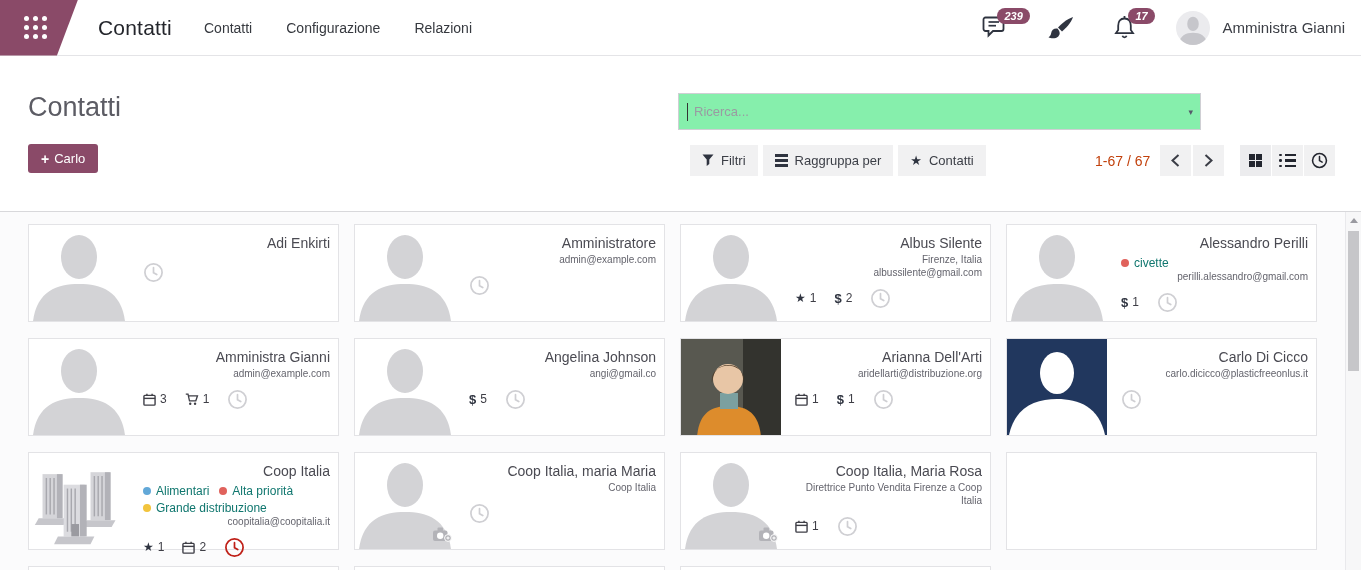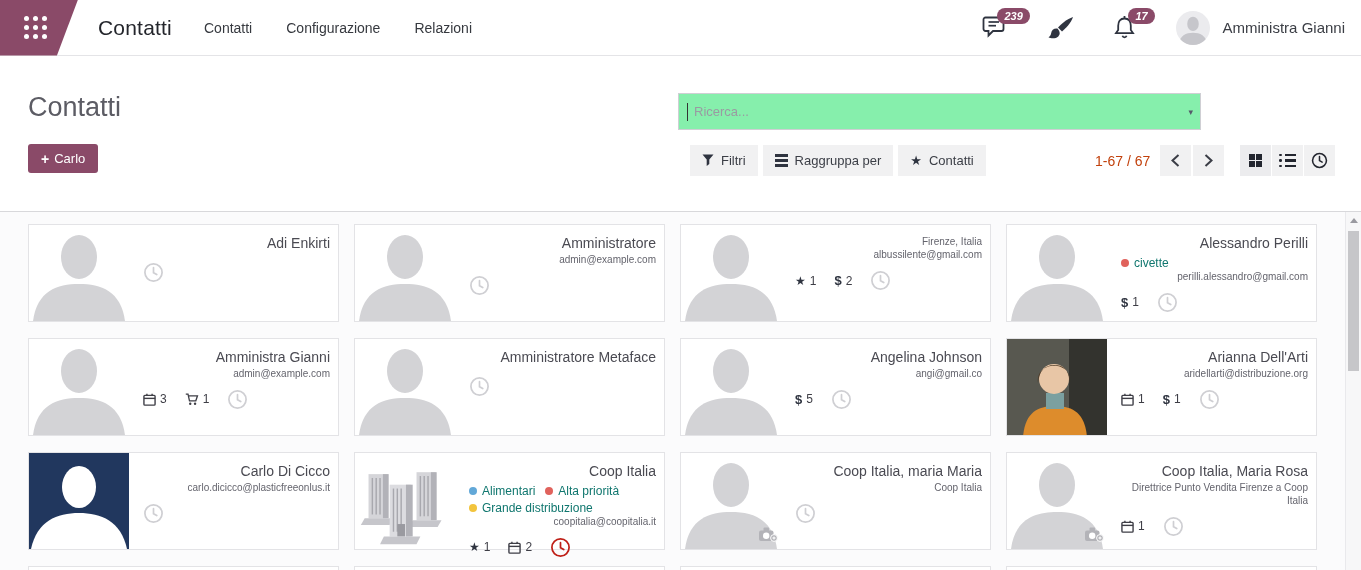--- a/index.html
+++ b/index.html
@@ -278,20 +278,21 @@
         </div>
       </article>
       <article class="card">
         <div class="card-avatar">
           <svg class="fill" viewBox="0 0 100 100" preserveAspectRatio="xMidYMax slice">
             <ellipse cx="50" cy="36" rx="18" ry="22" fill="#d3d3d6"></ellipse>
             <path d="M4 100 C8 70 28 63 50 63 C72 63 92 70 96 100 Z" fill="#d3d3d6"></path>
           </svg>
         </div>
         <div class="card-body">
+          <div class="card-name">Albus Silente</div>
           <div class="line">Firenze, Italia</div>
           <div class="line">albussilente@gmail.com</div>
           <div class="badges">
             <span class="badge">
               <span class="b-star">★</span>
               <span>1</span>
             </span>
             <span class="badge">
               <span class="b-dollar">$</span>
               <span>2</span>
@@ -353,39 +354,20 @@
               <span>3</span>
             </span>
             <span class="badge">
               <svg width="14" height="13" viewBox="0 0 15 14">
                 <path d="M0.8 1.2 h2.4 l1.6 7.2 h6.8 l1.8 -5.4 h-9.4" fill="none" stroke="#3e3e46" stroke-width="1.4"></path>
                 <circle cx="5.6" cy="11.6" r="1.3" fill="#3e3e46"></circle>
                 <circle cx="10.8" cy="11.6" r="1.3" fill="#3e3e46"></circle>
               </svg>
               <span>1</span>
             </span>
-            <span class="clock-wrap">
-              <svg class="clock gray" width="21" height="21" viewBox="0 0 22 22">
-                <circle cx="11" cy="11" r="9" fill="none" stroke="currentColor" stroke-width="1.8"></circle>
-                <path d="M11 6 v5.2 l3.4 2" fill="none" stroke="currentColor" stroke-width="1.8" stroke-linecap="round"></path>
-              </svg>
-            </span>
-          </div>
-        </div>
-      </article>
-      <article class="card">
-        <div class="card-avatar">
-          <svg class="fill" viewBox="0 0 100 100" preserveAspectRatio="xMidYMax slice">
-            <ellipse cx="50" cy="36" rx="18" ry="22" fill="#d3d3d6"></ellipse>
-            <path d="M4 100 C8 70 28 63 50 63 C72 63 92 70 96 100 Z" fill="#d3d3d6"></path>
-          </svg>
-        </div>
-        <div class="card-body">
-          <div class="card-name">Amministratore Metaface</div>
-          <div class="badges">
             <span class="clock-wrap">
               <svg class="clock gray" width="21" height="21" viewBox="0 0 22 22">
                 <circle cx="11" cy="11" r="9" fill="none" stroke="currentColor" stroke-width="1.8"></circle>
                 <path d="M11 6 v5.2 l3.4 2" fill="none" stroke="currentColor" stroke-width="1.8" stroke-linecap="round"></path>
               </svg>
             </span>
           </div>
         </div>
       </article>
       <article class="card">

